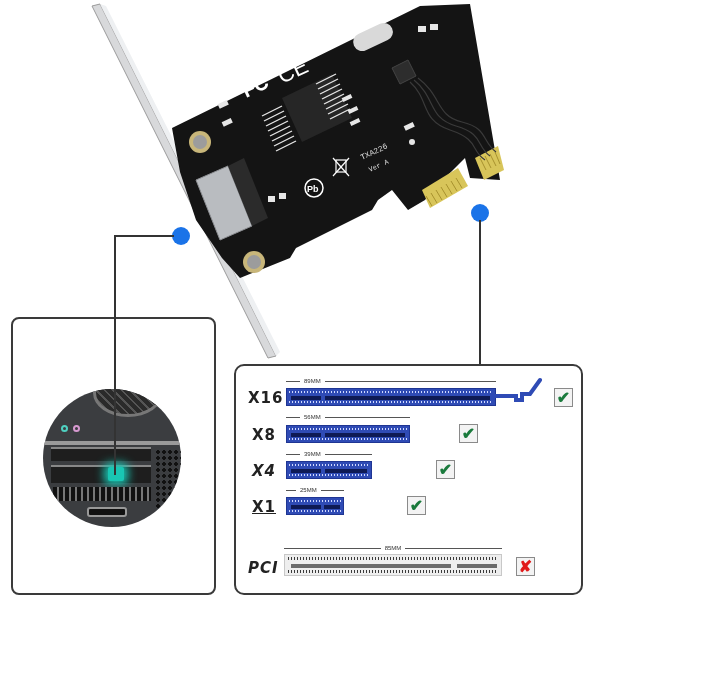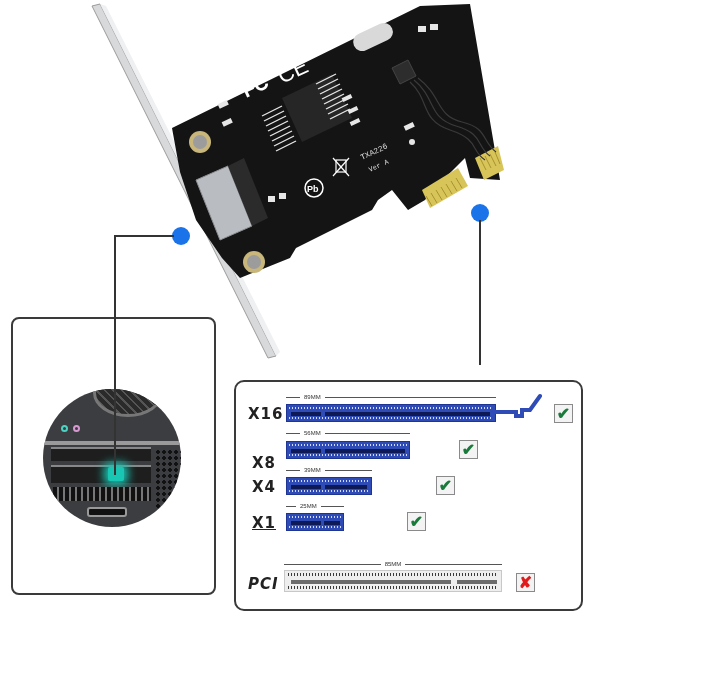--- a/index.html
+++ b/index.html
@@ -21,21 +21,21 @@
     position: absolute; left: 11px; top: 317px; width: 205px; height: 278px;
     border: 2px solid #3a3a3a; border-radius: 8px; background: #fff;
   }
   #pc-circle {
     position: absolute; left: 30px; top: 70px; width: 138px; height: 138px;
     border-radius: 50%; overflow: hidden; background: #3b3d40;
   }
 
   
   #compat-box {
-    position: absolute; left: 234px; top: 380px; width: 349px; height: 231px;
+    position: absolute; left: 234px; top: 364px; width: 349px; height: 231px;
     border: 2px solid #3a3a3a; border-radius: 10px; background: #fff;
   }
   .slot-row { position: absolute; left: 0; width: 100%; }
   .slot-label {
     position: absolute; left: 12px; font-weight: bold; font-size: 15px;
     letter-spacing: 1px; color: #222; font-family: "DejaVu Sans", sans-serif;
   }
   .dim {
     position: absolute; height: 10px; display: flex; align-items: center;
   }
@@ -206,37 +206,37 @@
       <span class="groove" style="left:4px;width:30px;"></span>
       <span class="groove" style="left:38px;width:165px;"></span>
     </div>
     <svg class="abs" style="left:258px;top:8px;" width="50" height="30" viewBox="0 0 50 30">
       <path d="M0,22 L22,22 L22,26 L28,26 L28,20 L36,20 L46,6" stroke="#2f4bb5" stroke-width="4" fill="none" stroke-linecap="round"></path>
     </svg>
     <div class="check ok" style="left:318px;top:22px;">✔</div>
   </div>
 
   <div class="slot-row" style="top:0;">
-    <span class="slot-label" style="top:60px;left:16px;margin-top:12px;">X8</span>
+    <span class="slot-label" style="top:60px;left:16px;">X8</span>
     <div class="dim" style="left:50px;top:46px;width:124px;">
       <span class="ln" style="flex:0 0 14px;"></span>
       <span class="txt">56MM</span>
       <span class="ln"></span>
     </div>
     <div class="slot" style="left:50px;top:59px;width:124px;">
       <span class="pins-top"></span>
         <span class="pins-bot"></span>
       <span class="groove" style="left:4px;width:30px;"></span>
       <span class="groove" style="left:38px;width:80px;"></span>
     </div>
     <div class="check ok" style="left:223px;top:58px;">✔</div>
   </div>
 
   <div class="slot-row" style="top:0;">
-    <span class="slot-label" style="top:96px;left:16px;">X4</span>
+    <span class="slot-label" style="top:96px;left:16px;font-style:italic;">X4</span>
     <div class="dim" style="left:50px;top:83px;width:86px;">
       <span class="ln" style="flex:0 0 14px;"></span>
       <span class="txt">39MM</span>
       <span class="ln"></span>
     </div>
     <div class="slot" style="left:50px;top:95px;width:86px;">
       <span class="pins-top"></span>
         <span class="pins-bot"></span>
       <span class="groove" style="left:4px;width:30px;"></span>
       <span class="groove" style="left:38px;width:42px;"></span>

